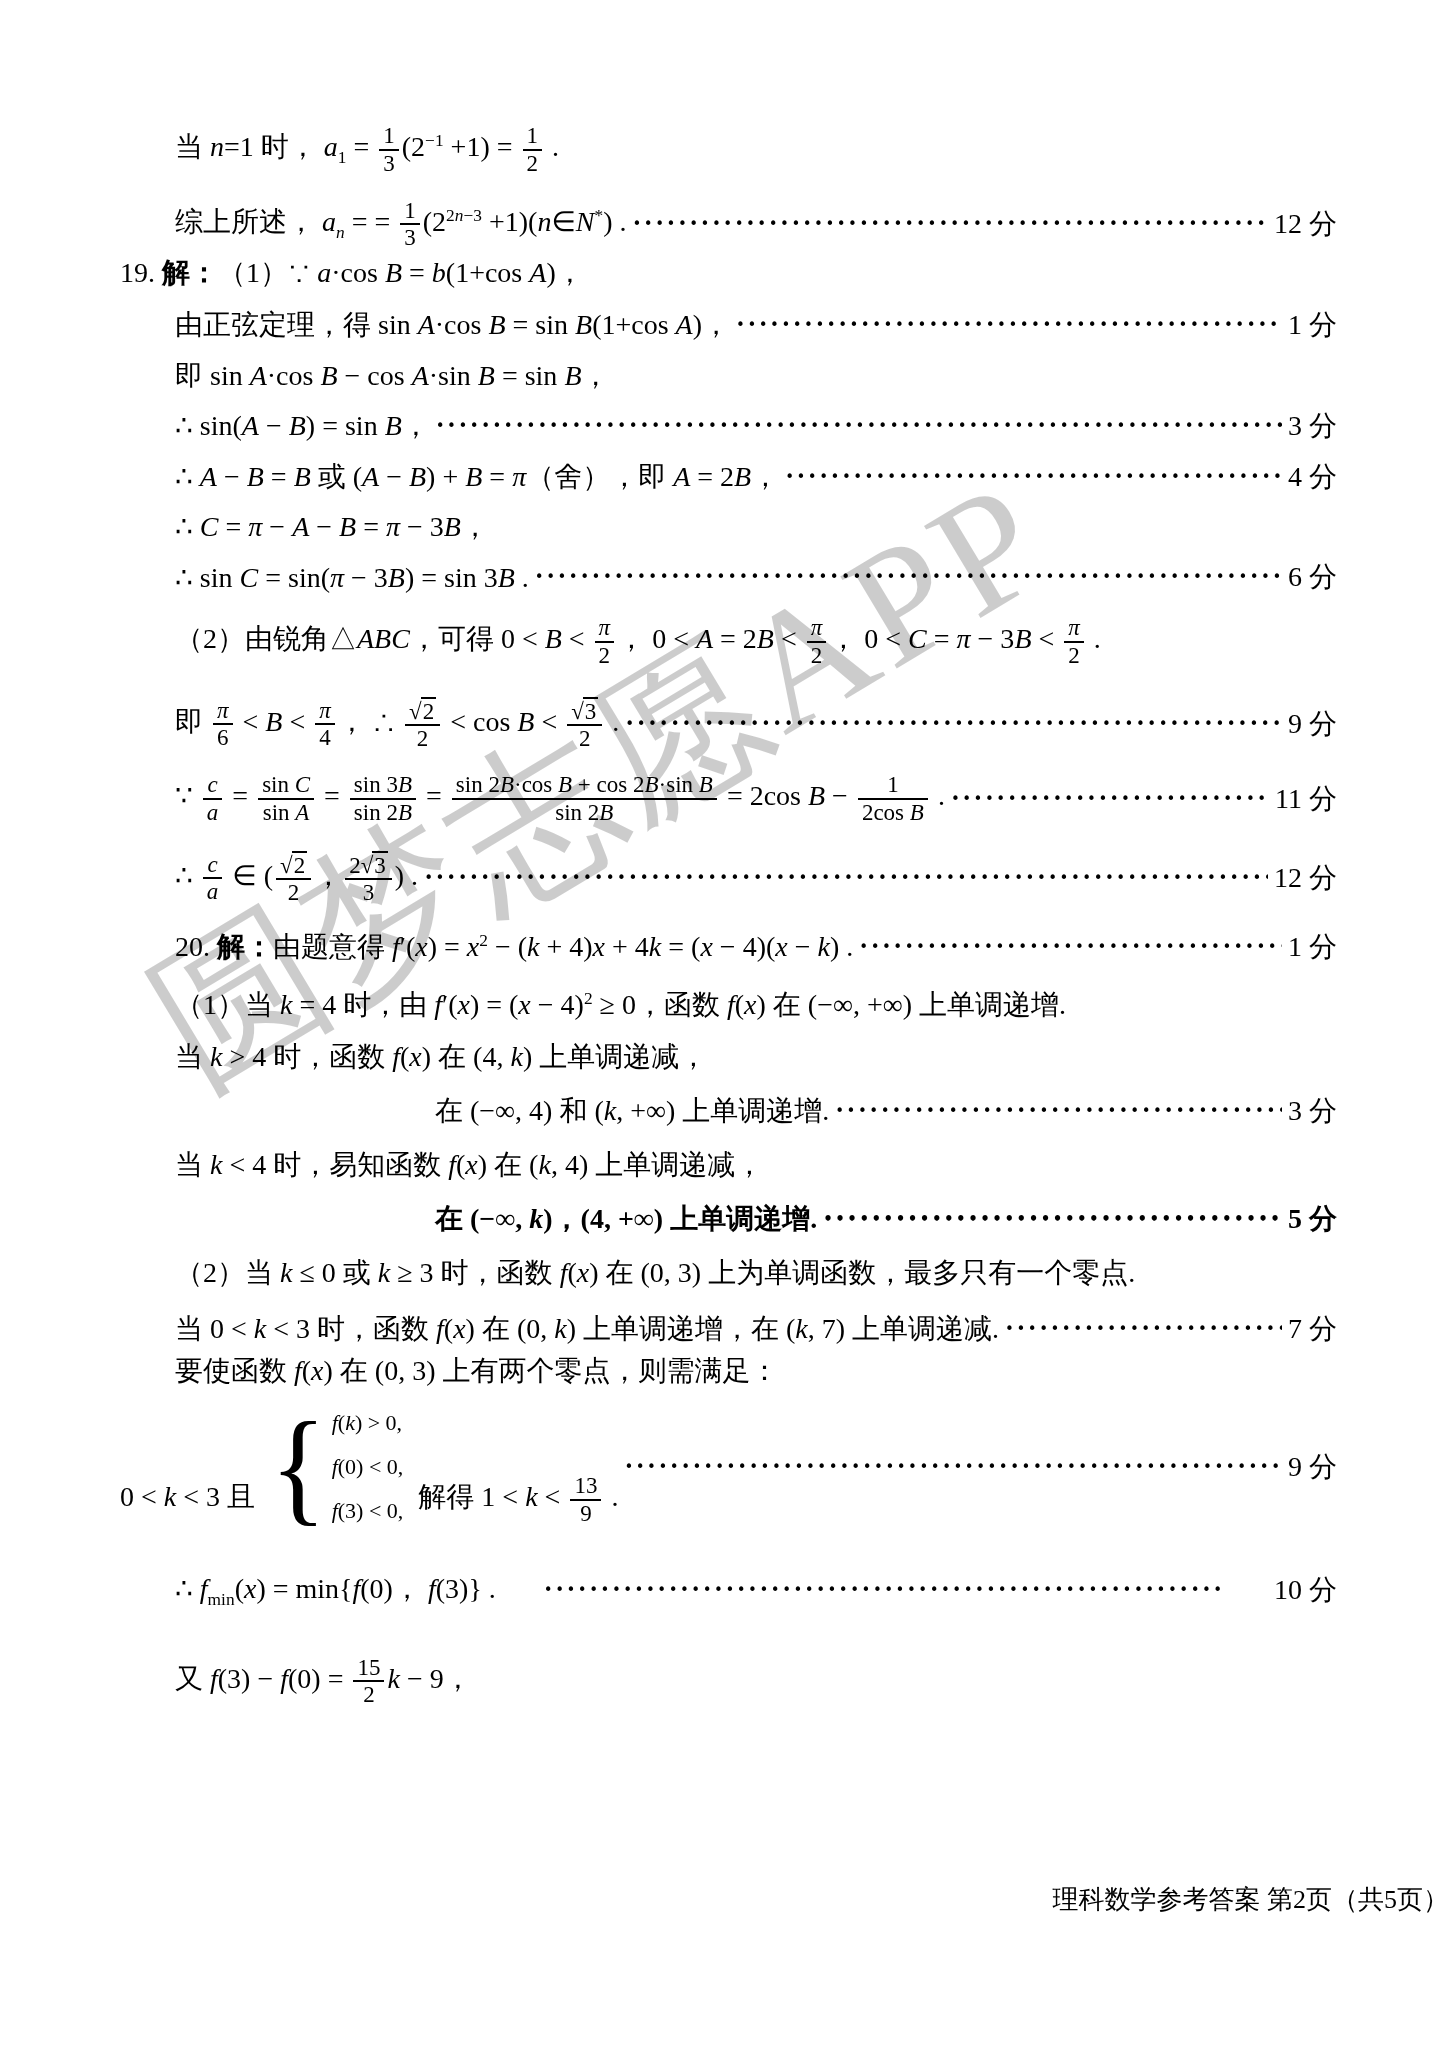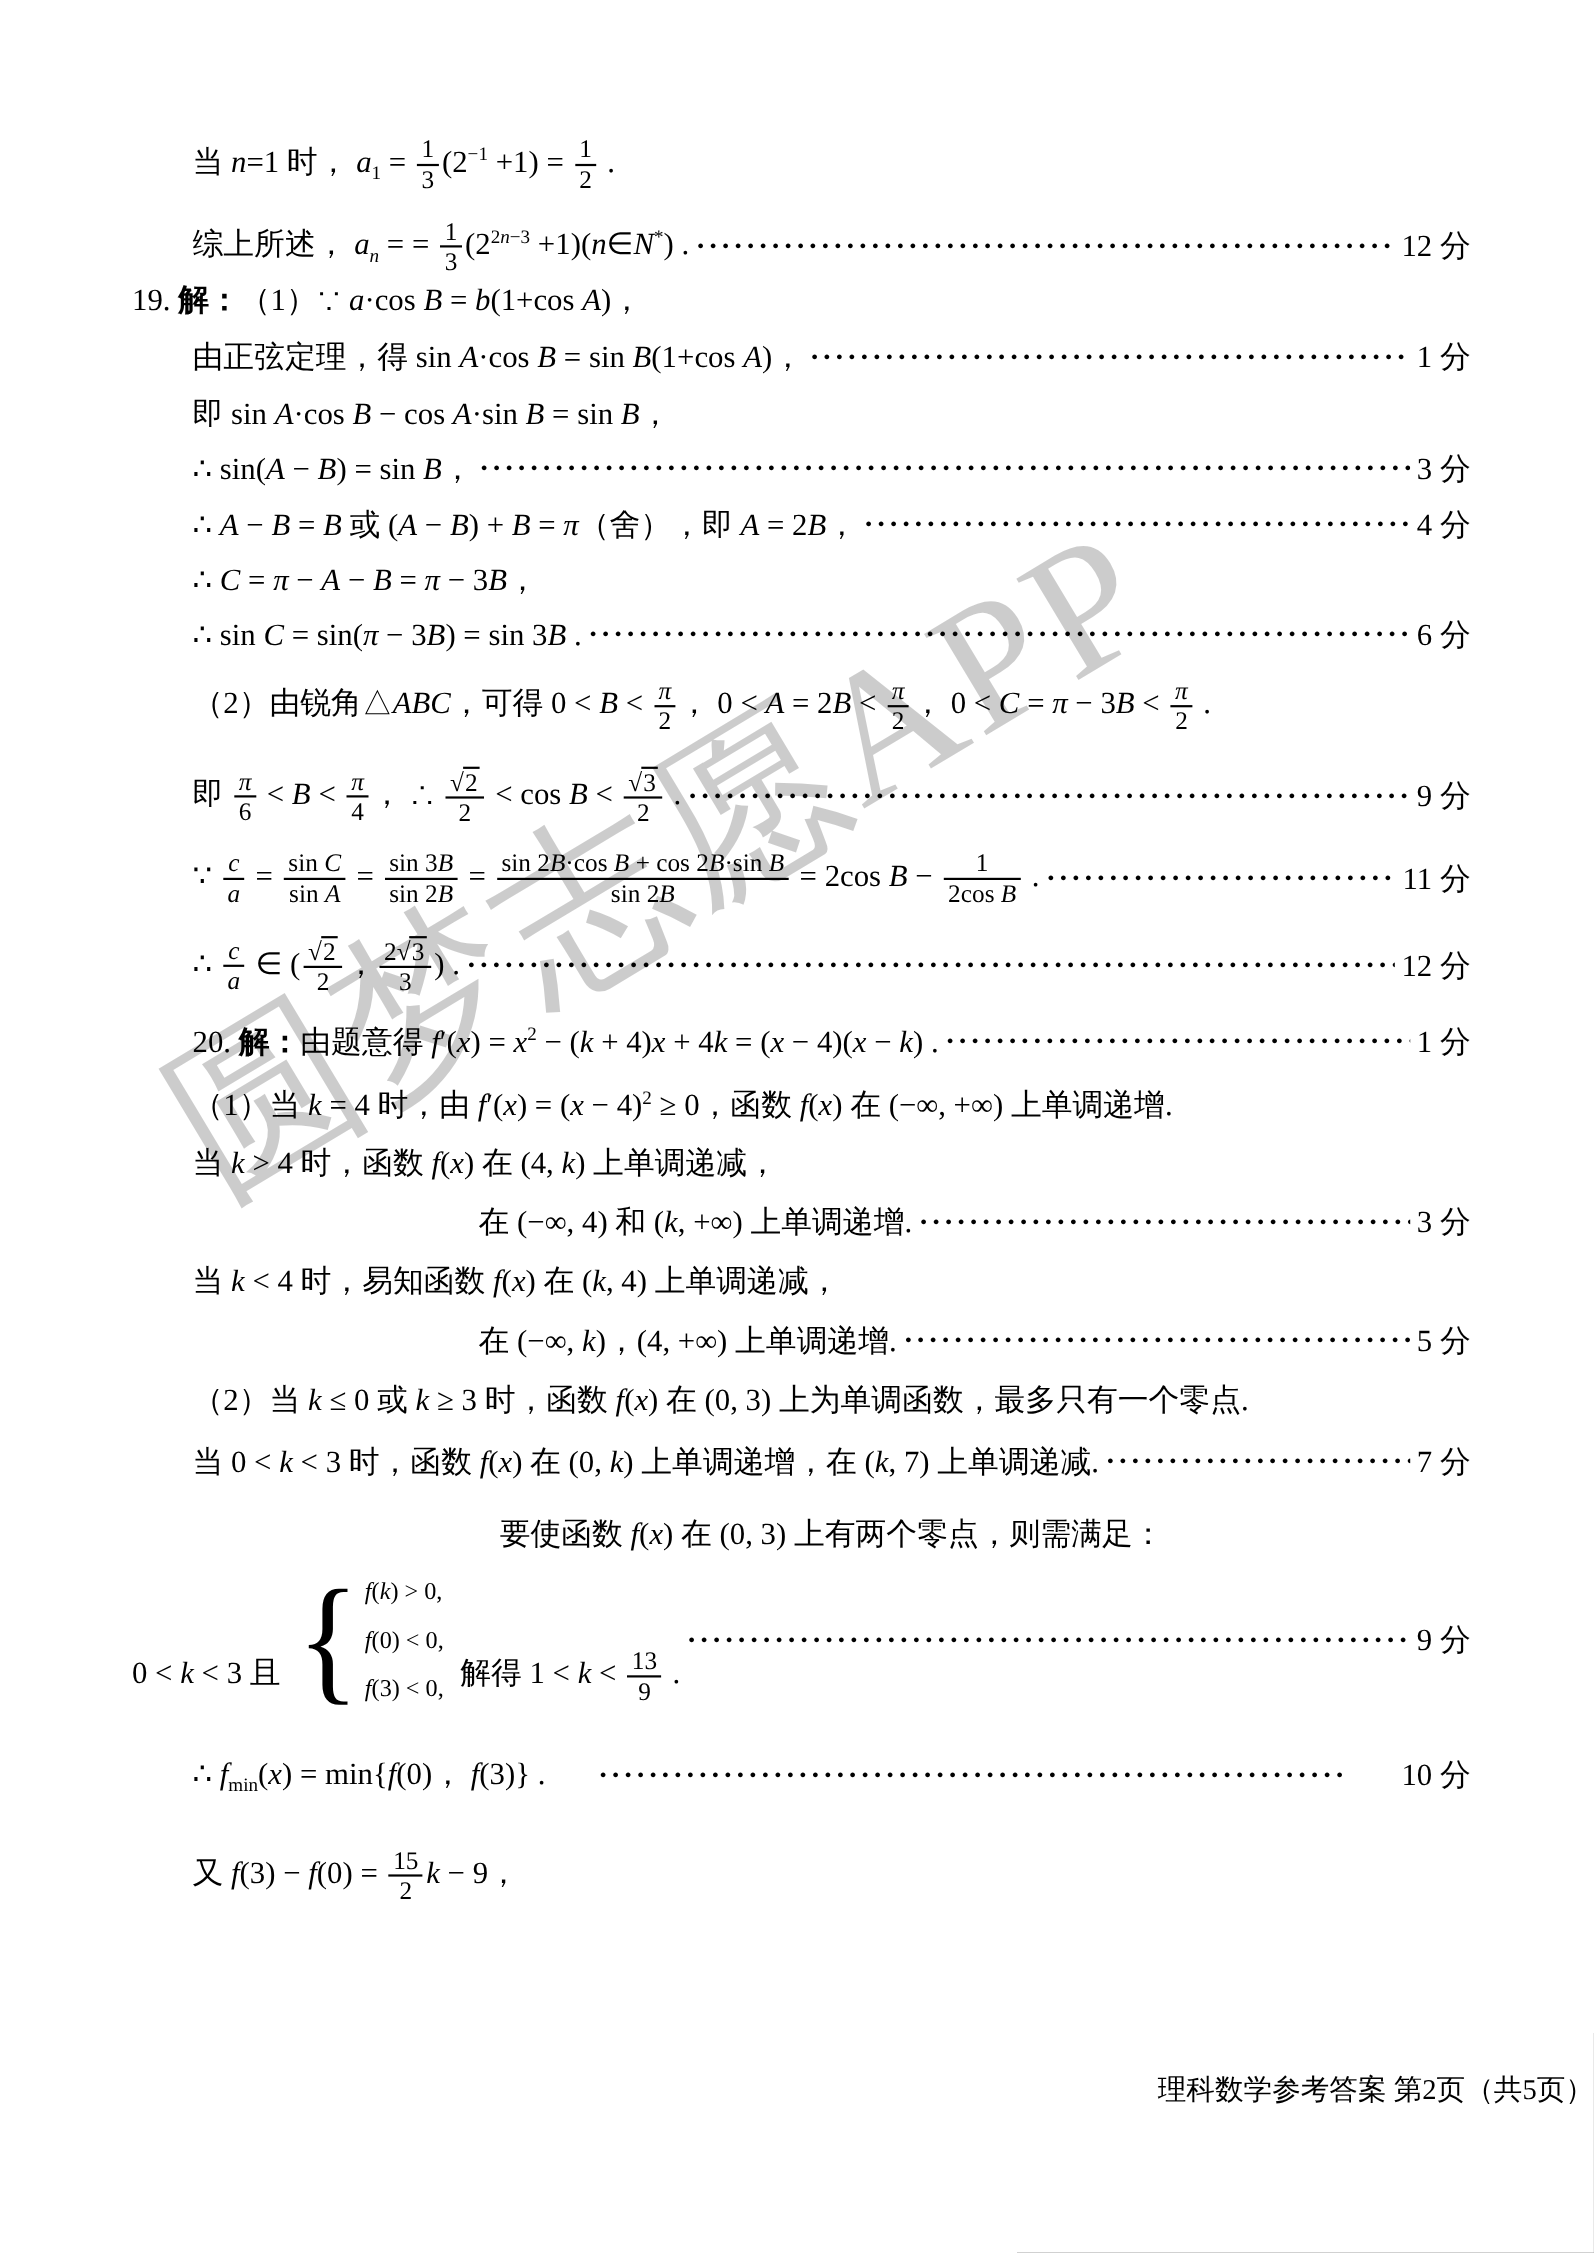--- a/index.html
+++ b/index.html
@@ -134,34 +134,34 @@
         <span class="content"><span>当 </span><span class="it">k</span><span> &gt; 4 时，函数 </span><span class="it">f</span><span>(</span><span class="it">x</span><span>) 在 (4, </span><span class="it">k</span><span>) 上单调递减，</span></span>
       </div>
       <div class="line ind2" style="margin-top: 16px;">
         <span class="content"><span>在 (−∞, 4) 和 (</span><span class="it">k</span><span>, +∞) 上单调递增.</span></span>
         <span class="dots">••••••••••••••••••••••••••••••••••••••••••••••••••••••••••••••••••••••••••••••••••••••••••••••••••••••••••••••••••••••••••••••••••••••••••••••••••••••••••••••••</span>
         <span class="score">3 分</span>
       </div>
       <div class="line ind1" style="margin-top: 16px;">
         <span class="content"><span>当 </span><span class="it">k</span><span> &lt; 4 时，易知函数 </span><span class="it">f</span><span>(</span><span class="it">x</span><span>) 在 (</span><span class="it">k</span><span>, 4) 上单调递减，</span></span>
       </div>
-      <div class="line ind2" style="margin-top: 16px;">
+      <div class="line ind2" style="margin-top: 16px; font-weight: bold;">
         <span class="content"><span>在 (−∞, </span><span class="it">k</span><span>)，(4, +∞) 上单调递增.</span></span>
         <span class="dots">••••••••••••••••••••••••••••••••••••••••••••••••••••••••••••••••••••••••••••••••••••••••••••••••••••••••••••••••••••••••••••••••••••••••••••••••••••••••••••••••</span>
         <span class="score">5 分</span>
       </div>
       <div class="line ind1" style="margin-top: 16px;">
         <span class="content"><span>（2）当 </span><span class="it">k</span><span> ≤ 0 或 </span><span class="it">k</span><span> ≥ 3 时，函数 </span><span class="it">f</span><span>(</span><span class="it">x</span><span>) 在 (0, 3) 上为单调函数，最多只有一个零点.</span></span>
       </div>
       <div class="line ind1" style="margin-top: 18px;">
         <span class="content"><span>当 0 &lt; </span><span class="it">k</span><span> &lt; 3 时，函数 </span><span class="it">f</span><span>(</span><span class="it">x</span><span>) 在 (0, </span><span class="it">k</span><span>) 上单调递增，在 (</span><span class="it">k</span><span>, 7) 上单调递减.</span></span>
         <span class="dots">••••••••••••••••••••••••••••••••••••••••••••••••••••••••••••••••••••••••••••••••••••••••••••••••••••••••••••••••••••••••••••••••••••••••••••••••••••••••••••••••</span>
         <span class="score">7 分</span>
       </div>
-      <div class="line ind1" style="margin-top: 28px; justify-content: center;">
+      <div class="line ind1" style="margin-top: 4px;">
         <span class="content"><span>要使函数 </span><span class="it">f</span><span>(</span><span class="it">x</span><span>) 在 (0, 3) 上有两个零点，则需满足：</span></span>
       </div>
       <div class="line ind0" style="margin-top: 11px;">
         <span class="content"><span>0 &lt; </span><span class="it">k</span><span> &lt; 3 且 </span><span class="sys">
             <span class="lb">{</span>
             <span class="rows">
               <span class="row"><span class="it">f</span><span>(</span><span class="it">k</span><span>) &gt; 0,</span></span>
               <span class="row"><span class="it">f</span><span>(0) &lt; 0,</span></span>
               <span class="row"><span class="it">f</span><span>(3) &lt; 0,</span></span>
             </span>

